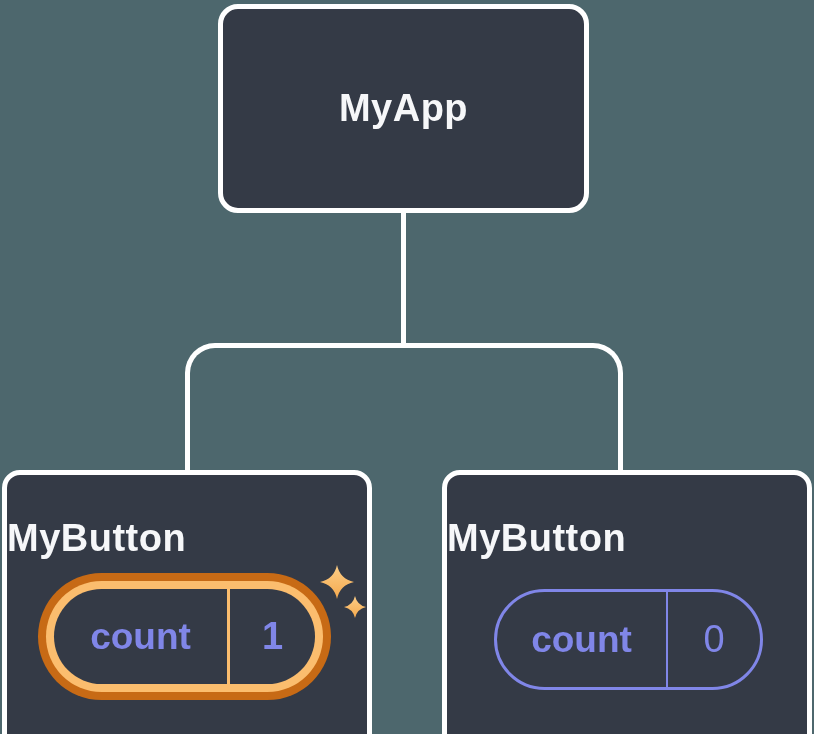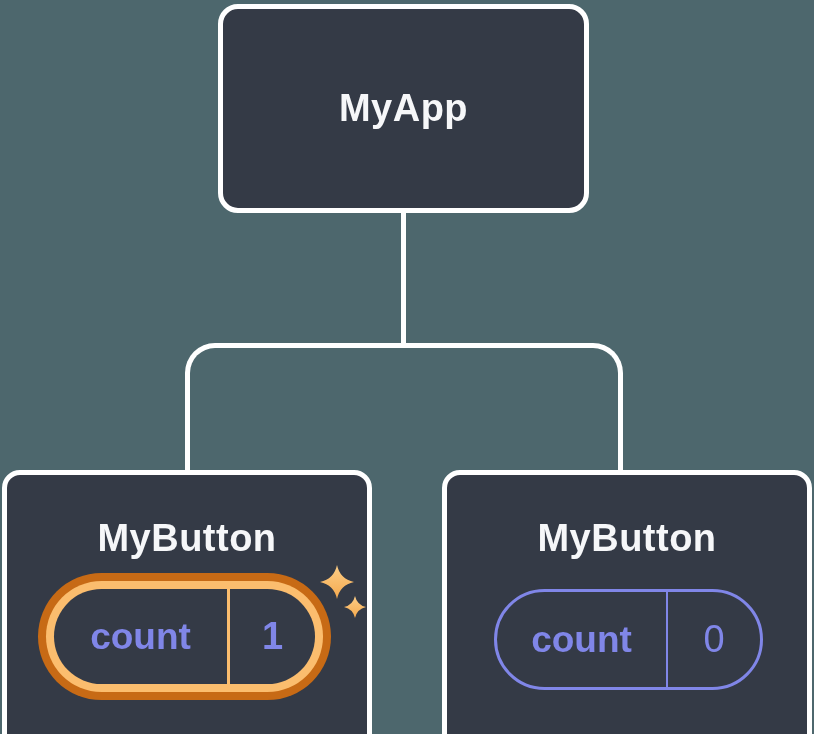--- a/index.html
+++ b/index.html
@@ -48,21 +48,21 @@
   .child-node {
     top: 470px;
     width: 370px; height: 290px;
     border-radius: 18px;
   }
   .child-left  { left: 2px; }
   .child-right { left: 442px; }
   .child-label {
     position: absolute;
     left: 0; right: 0; top: 41px;
-    text-align: center;
+    text-align: left;
     line-height: 44px;
   }
   
   .hl-outer {
     position: absolute;
     left: 31px; top: 98px;
     width: 293px; height: 127px;
     background: #C76A15;
     border-radius: 999px;
     padding: 8px;

